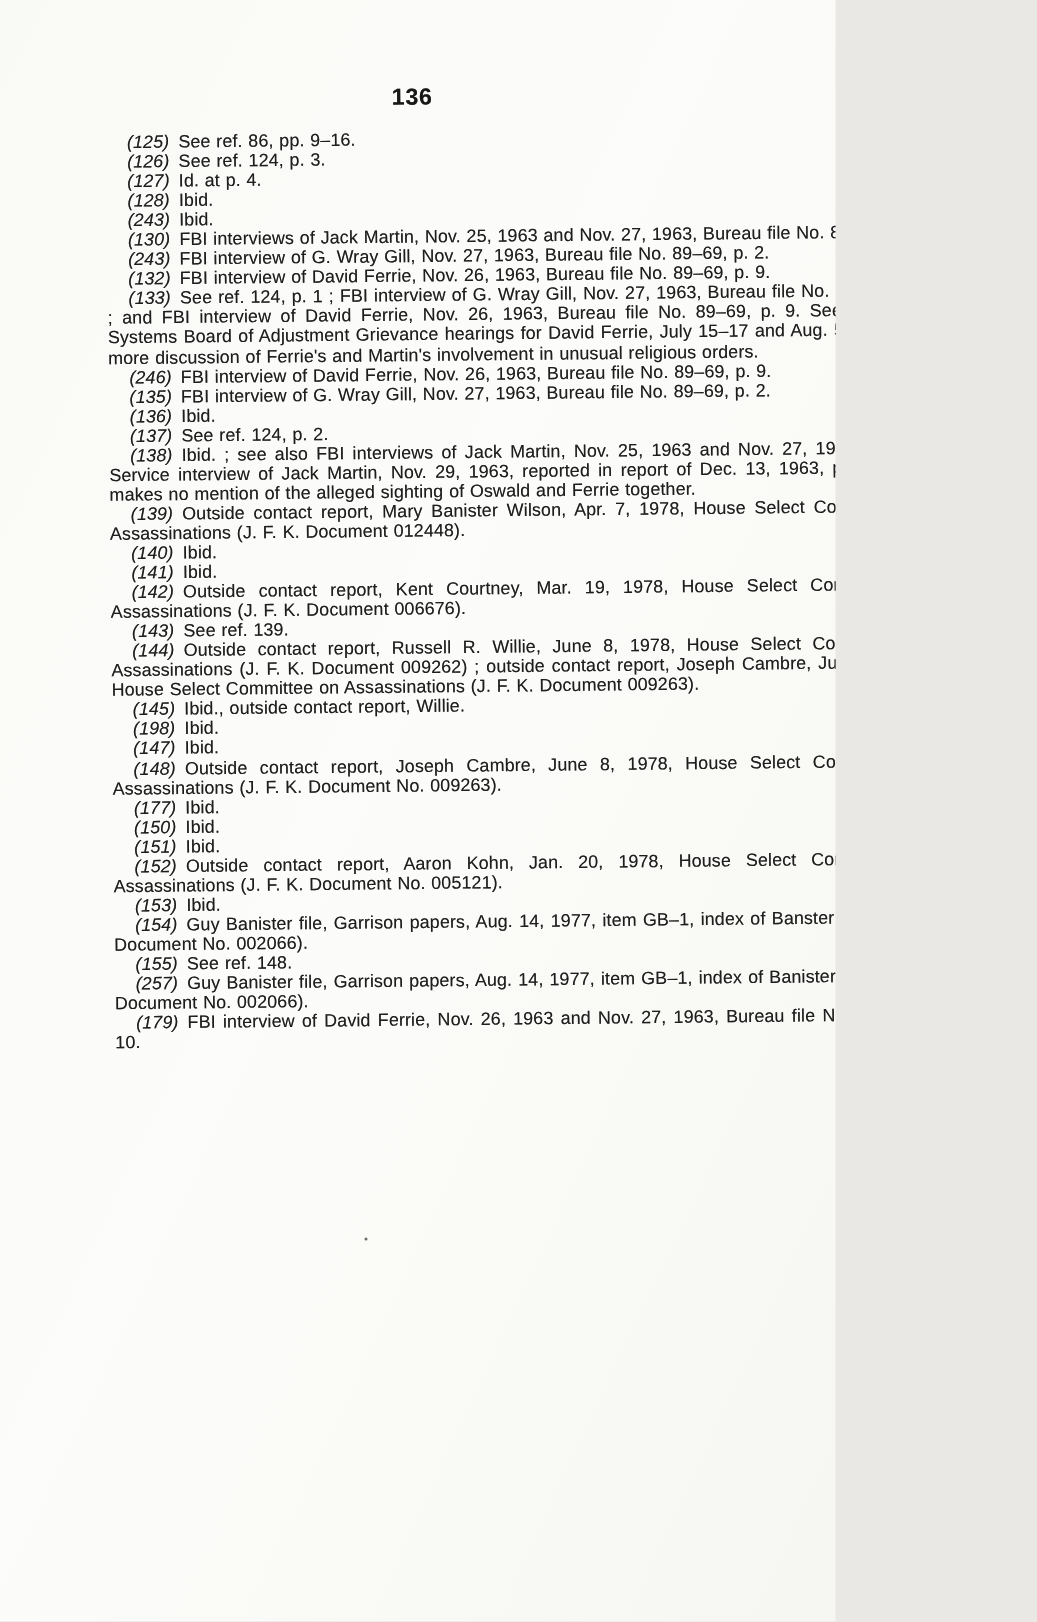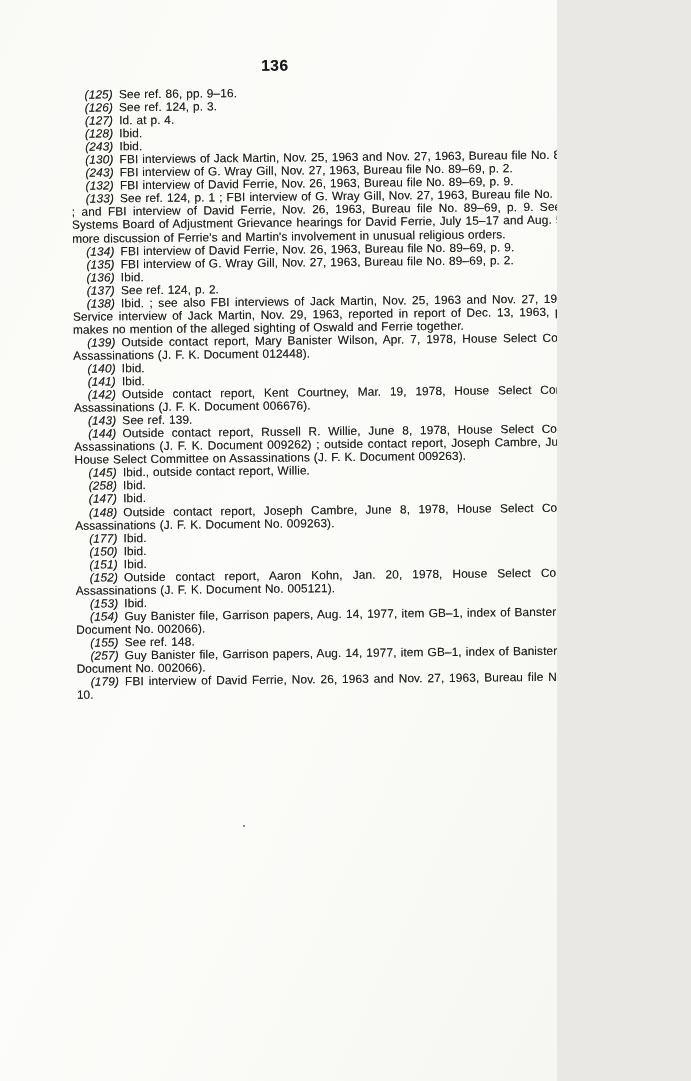--- a/index.html
+++ b/index.html
@@ -77,33 +77,33 @@
     <div class="footnotes">
         <p class="fn"><span class="fn-num">(125)</span> <span class="fn-text">See ref. 86, pp. 9–16.</span></p>
         <p class="fn"><span class="fn-num">(126)</span> <span class="fn-text">See ref. 124, p. 3.</span></p>
         <p class="fn"><span class="fn-num">(127)</span> <span class="fn-text">Id. at p. 4.</span></p>
         <p class="fn"><span class="fn-num">(128)</span> <span class="fn-text">Ibid.</span></p>
         <p class="fn"><span class="fn-num">(243)</span> <span class="fn-text">Ibid.</span></p>
         <p class="fn"><span class="fn-num">(130)</span> <span class="fn-text">FBI interviews of Jack Martin, Nov. 25, 1963 and Nov. 27, 1963, Bureau file No. 89–69.</span></p>
         <p class="fn"><span class="fn-num">(243)</span> <span class="fn-text">FBI interview of G. Wray Gill, Nov. 27, 1963, Bureau file No. 89–69, p. 2.</span></p>
         <p class="fn"><span class="fn-num">(132)</span> <span class="fn-text">FBI interview of David Ferrie, Nov. 26, 1963, Bureau file No. 89–69, p. 9.</span></p>
         <p class="fn"><span class="fn-num">(133)</span> <span class="fn-text">See ref. 124, p. 1 ; FBI interview of G. Wray Gill, Nov. 27, 1963, Bureau file No. 89–69, p. 2 ; and FBI interview of David Ferrie, Nov. 26, 1963, Bureau file No. 89–69, p. 9. See also FAA Systems Board of Adjustment Grievance hearings for David Ferrie, July 15–17 and Aug. 5, 1963, for more discussion of Ferrie's and Martin's involvement in unusual religious orders.</span></p>
-        <p class="fn"><span class="fn-num">(134)</span> <span class="fn-text">FBI interview of David Ferrie, Nov. 26, 1963, Bureau file No. 89–69, p. 9.</span></p>
+        <p class="fn"><span class="fn-num">(246)</span> <span class="fn-text">FBI interview of David Ferrie, Nov. 26, 1963, Bureau file No. 89–69, p. 9.</span></p>
         <p class="fn"><span class="fn-num">(135)</span> <span class="fn-text">FBI interview of G. Wray Gill, Nov. 27, 1963, Bureau file No. 89–69, p. 2.</span></p>
         <p class="fn"><span class="fn-num">(136)</span> <span class="fn-text">Ibid.</span></p>
         <p class="fn"><span class="fn-num">(137)</span> <span class="fn-text">See ref. 124, p. 2.</span></p>
         <p class="fn"><span class="fn-num">(138)</span> <span class="fn-text">Ibid. ; see also FBI interviews of Jack Martin, Nov. 25, 1963 and Nov. 27, 1963 ; Secret Service interview of Jack Martin, Nov. 29, 1963, reported in report of Dec. 13, 1963, p. 5. Martin makes no mention of the alleged sighting of Oswald and Ferrie together.</span></p>
         <p class="fn"><span class="fn-num">(139)</span> <span class="fn-text">Outside contact report, Mary Banister Wilson, Apr. 7, 1978, House Select Committee on Assassinations (J. F. K. Document 012448).</span></p>
         <p class="fn"><span class="fn-num">(140)</span> <span class="fn-text">Ibid.</span></p>
         <p class="fn"><span class="fn-num">(141)</span> <span class="fn-text">Ibid.</span></p>
         <p class="fn"><span class="fn-num">(142)</span> <span class="fn-text">Outside contact report, Kent Courtney, Mar. 19, 1978, House Select Committee on Assassinations (J. F. K. Document 006676).</span></p>
         <p class="fn"><span class="fn-num">(143)</span> <span class="fn-text">See ref. 139.</span></p>
         <p class="fn"><span class="fn-num">(144)</span> <span class="fn-text">Outside contact report, Russell R. Willie, June 8, 1978, House Select Committee on Assassinations (J. F. K. Document 009262) ; outside contact report, Joseph Cambre, June 8, 1978, House Select Committee on Assassinations (J. F. K. Document 009263).</span></p>
         <p class="fn"><span class="fn-num">(145)</span> <span class="fn-text">Ibid., outside contact report, Willie.</span></p>
-        <p class="fn"><span class="fn-num">(258)</span> <span class="fn-text">Ibid.</span></p>
+        <p class="fn"><span class="fn-num">(198)</span> <span class="fn-text">Ibid.</span></p>
         <p class="fn"><span class="fn-num">(147)</span> <span class="fn-text">Ibid.</span></p>
         <p class="fn"><span class="fn-num">(148)</span> <span class="fn-text">Outside contact report, Joseph Cambre, June 8, 1978, House Select Committee on Assassinations (J. F. K. Document No. 009263).</span></p>
         <p class="fn"><span class="fn-num">(177)</span> <span class="fn-text">Ibid.</span></p>
         <p class="fn"><span class="fn-num">(150)</span> <span class="fn-text">Ibid.</span></p>
         <p class="fn"><span class="fn-num">(151)</span> <span class="fn-text">Ibid.</span></p>
         <p class="fn"><span class="fn-num">(152)</span> <span class="fn-text">Outside contact report, Aaron Kohn, Jan. 20, 1978, House Select Committee on Assassinations (J. F. K. Document No. 005121).</span></p>
         <p class="fn"><span class="fn-num">(153)</span> <span class="fn-text">Ibid.</span></p>
         <p class="fn"><span class="fn-num">(154)</span> <span class="fn-text">Guy Banister file, Garrison papers, Aug. 14, 1977, item GB–1, index of Banster file (J. F. K. Document No. 002066).</span></p>
         <p class="fn"><span class="fn-num">(155)</span> <span class="fn-text">See ref. 148.</span></p>
         <p class="fn"><span class="fn-num">(257)</span> <span class="fn-text">Guy Banister file, Garrison papers, Aug. 14, 1977, item GB–1, index of Banister file (J. F. K. Document No. 002066).</span></p>

